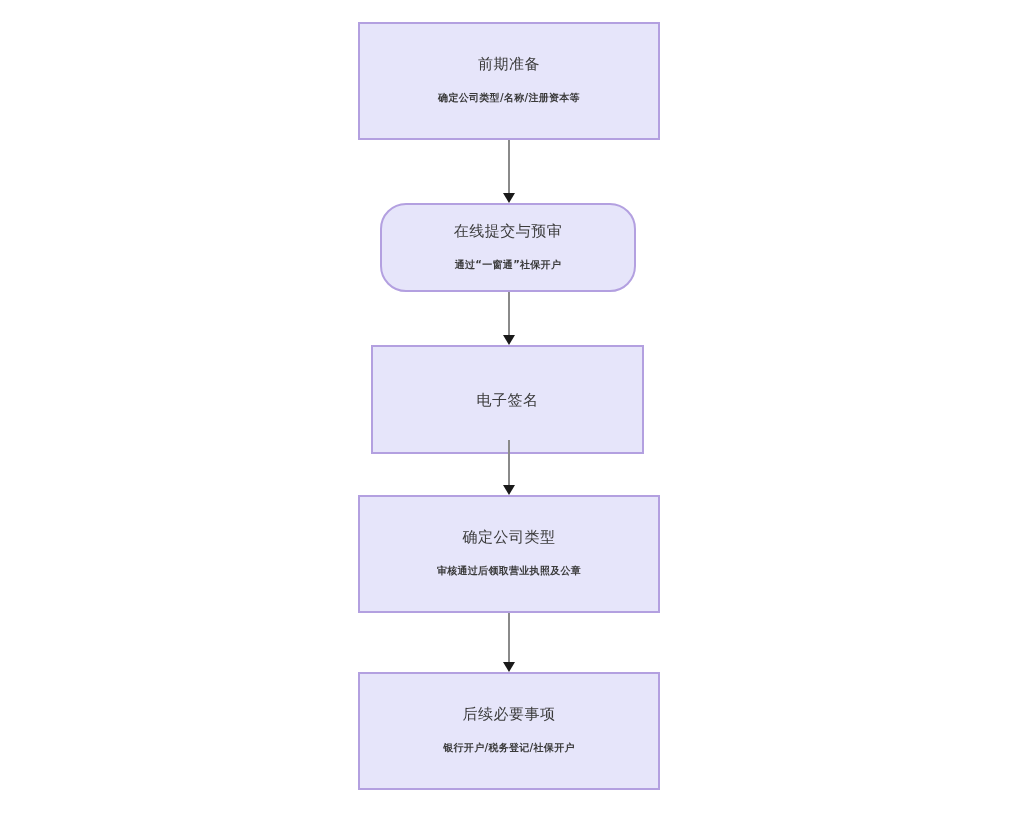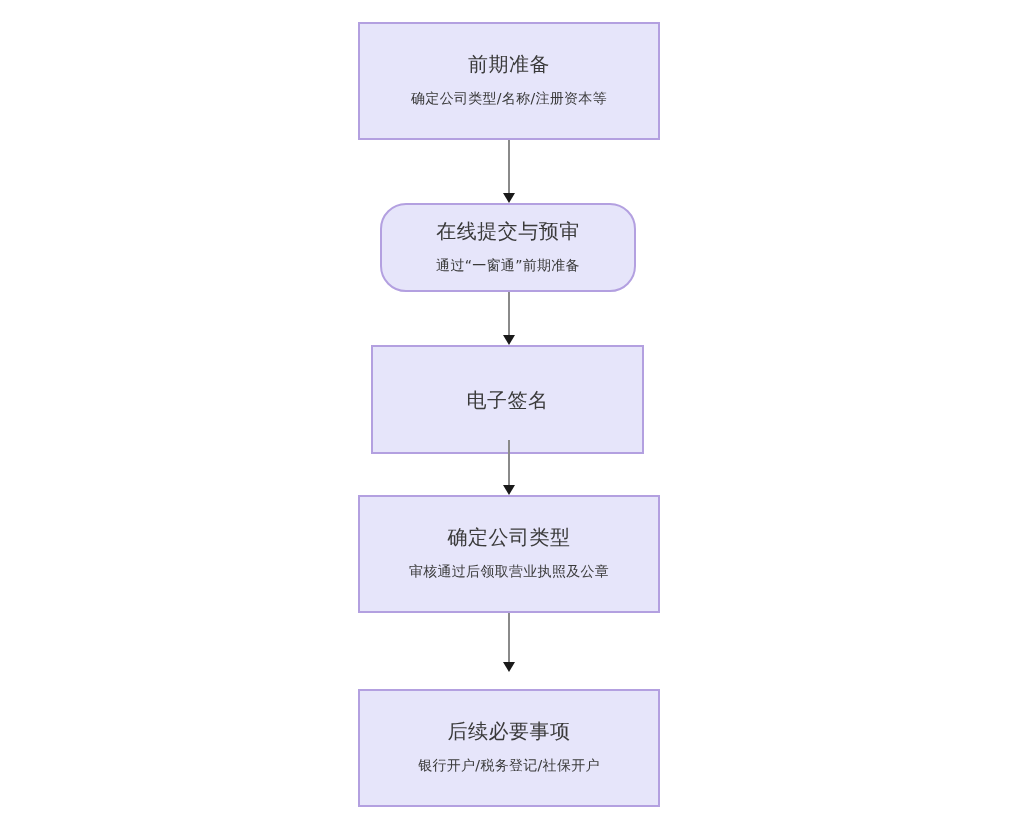--- a/index.html
+++ b/index.html
@@ -25,31 +25,32 @@
     background: #e6e5fa;
     border: 2px solid #b3a0e0;
     display: flex;
     flex-direction: column;
     align-items: center;
     justify-content: center;
     text-align: center;
     color: #3a3a3a;
   }
   .node-title {
-    font-size: 20px;
+    font-size: 15px;
     line-height: 34px;
     letter-spacing: 0.5px;
     white-space: nowrap;
   }
   .node-desc {
-    font-size: 14px;
+    font-size: 10px;
     line-height: 34px;
     letter-spacing: 0.3px;
     padding: 0 14px;
     word-break: break-all;
+    font-weight: bold;
   }
   .connector {
     position: absolute;
     width: 0;
   }
   .connector .stem {
     position: absolute;
     left: 0;
     top: 0;
     width: 2px;
@@ -65,21 +66,21 @@
     border-left: 6px solid transparent;
     border-right: 6px solid transparent;
     border-top: 10px solid #1a1a1a;
   }
 
   
   #node-1 { left: 358px; top: 22px;  width: 302px; height: 118px; }
   #node-2 { left: 380px; top: 203px; width: 256px; height: 89px; border-radius: 26px;  }
   #node-3 { left: 371px; top: 345px; width: 273px; height: 109px;  }
   #node-4 { left: 358px; top: 495px; width: 302px; height: 118px; }
-  #node-5 { left: 358px; top: 672px; width: 302px; height: 118px; margin-top: 17px; }
+  #node-5 { left: 358px; top: 672px; width: 302px; height: 118px; }
 
   
   #conn-1 { left: 509px; top: 140px; height: 63px; }
   #conn-1 .stem { height: 53px; }
   #conn-1 .head { top: 53px; }
 
   #conn-2 { left: 509px; top: 292px; height: 53px; }
   #conn-2 .stem { height: 43px; }
   #conn-2 .head { top: 43px; }
 
@@ -101,21 +102,21 @@
     <div class="node-desc">确定公司类型/名称/注册资本等</div>
   </div>
 
   <div class="connector" id="conn-1">
     <div class="stem"></div>
     <div class="head"></div>
   </div>
 
   <div class="node" id="node-2">
     <div class="node-title">在线提交与预审</div>
-    <div class="node-desc">通过“一窗通”前期准备</div>
+    <div class="node-desc">通过“一窗通”社保开户</div>
   </div>
 
   <div class="connector" id="conn-2">
     <div class="stem"></div>
     <div class="head"></div>
   </div>
 
   <div class="node" id="node-3">
     <div class="node-title">电子签名</div>
   </div>

